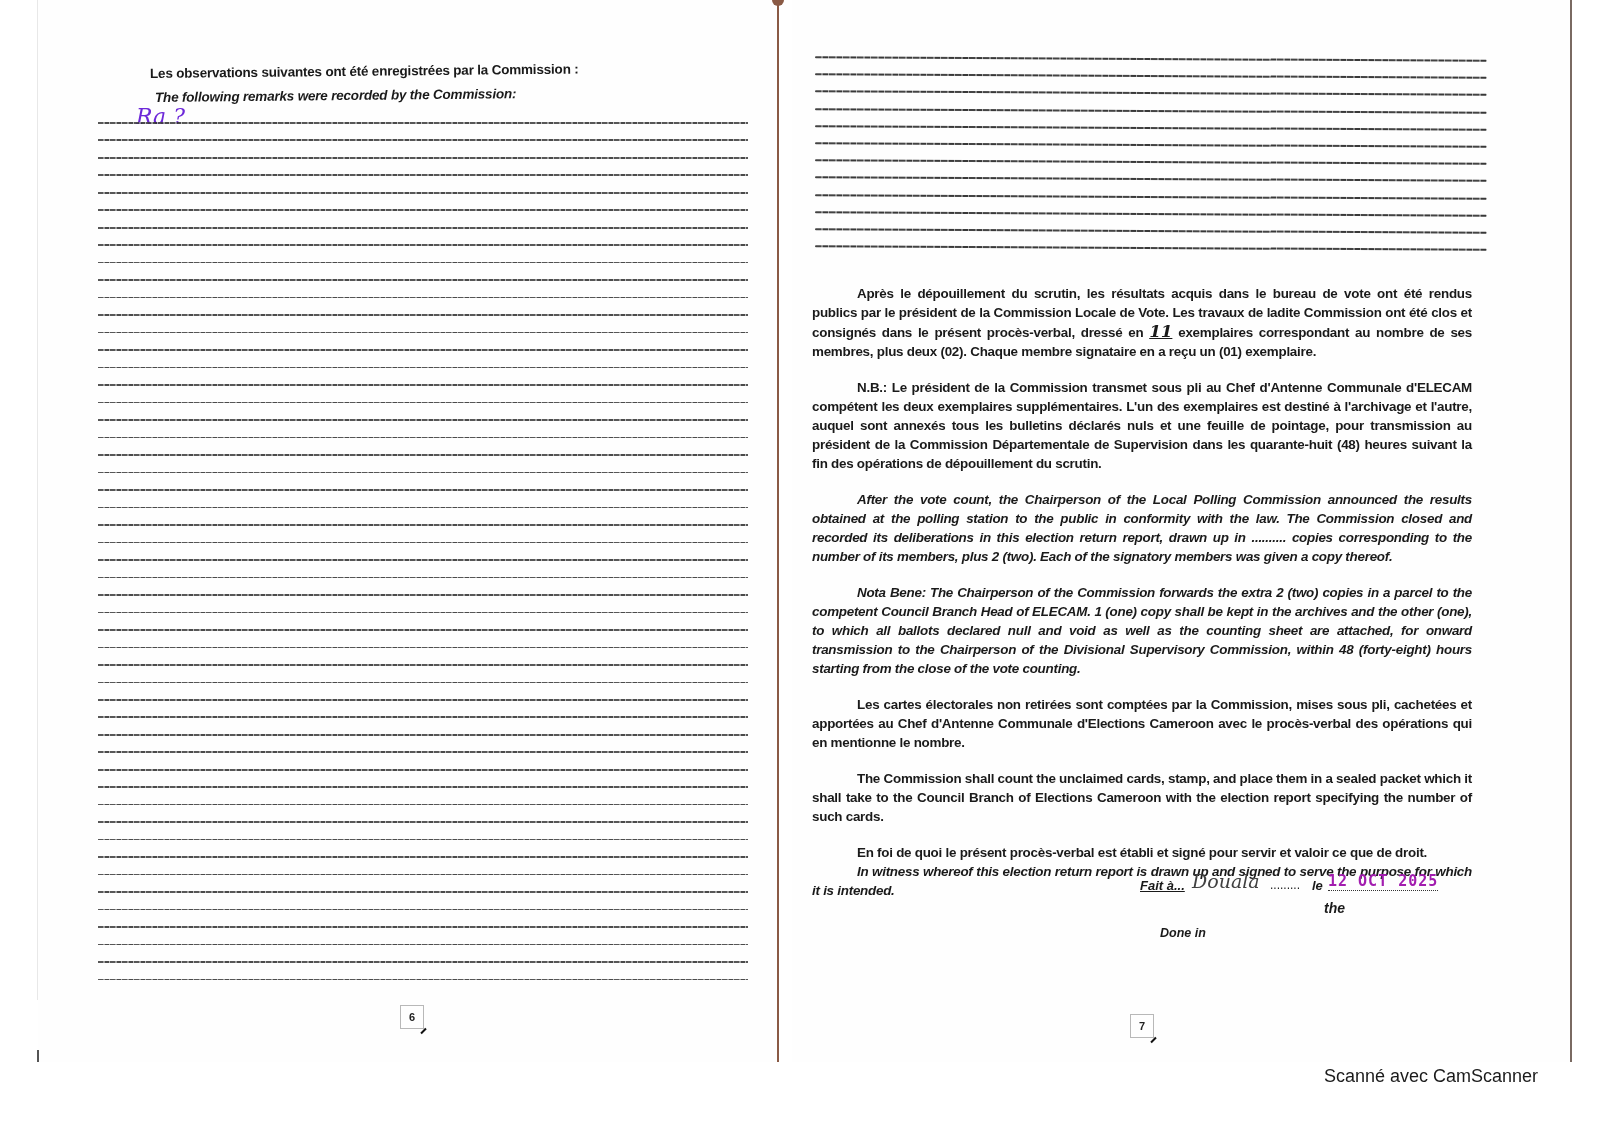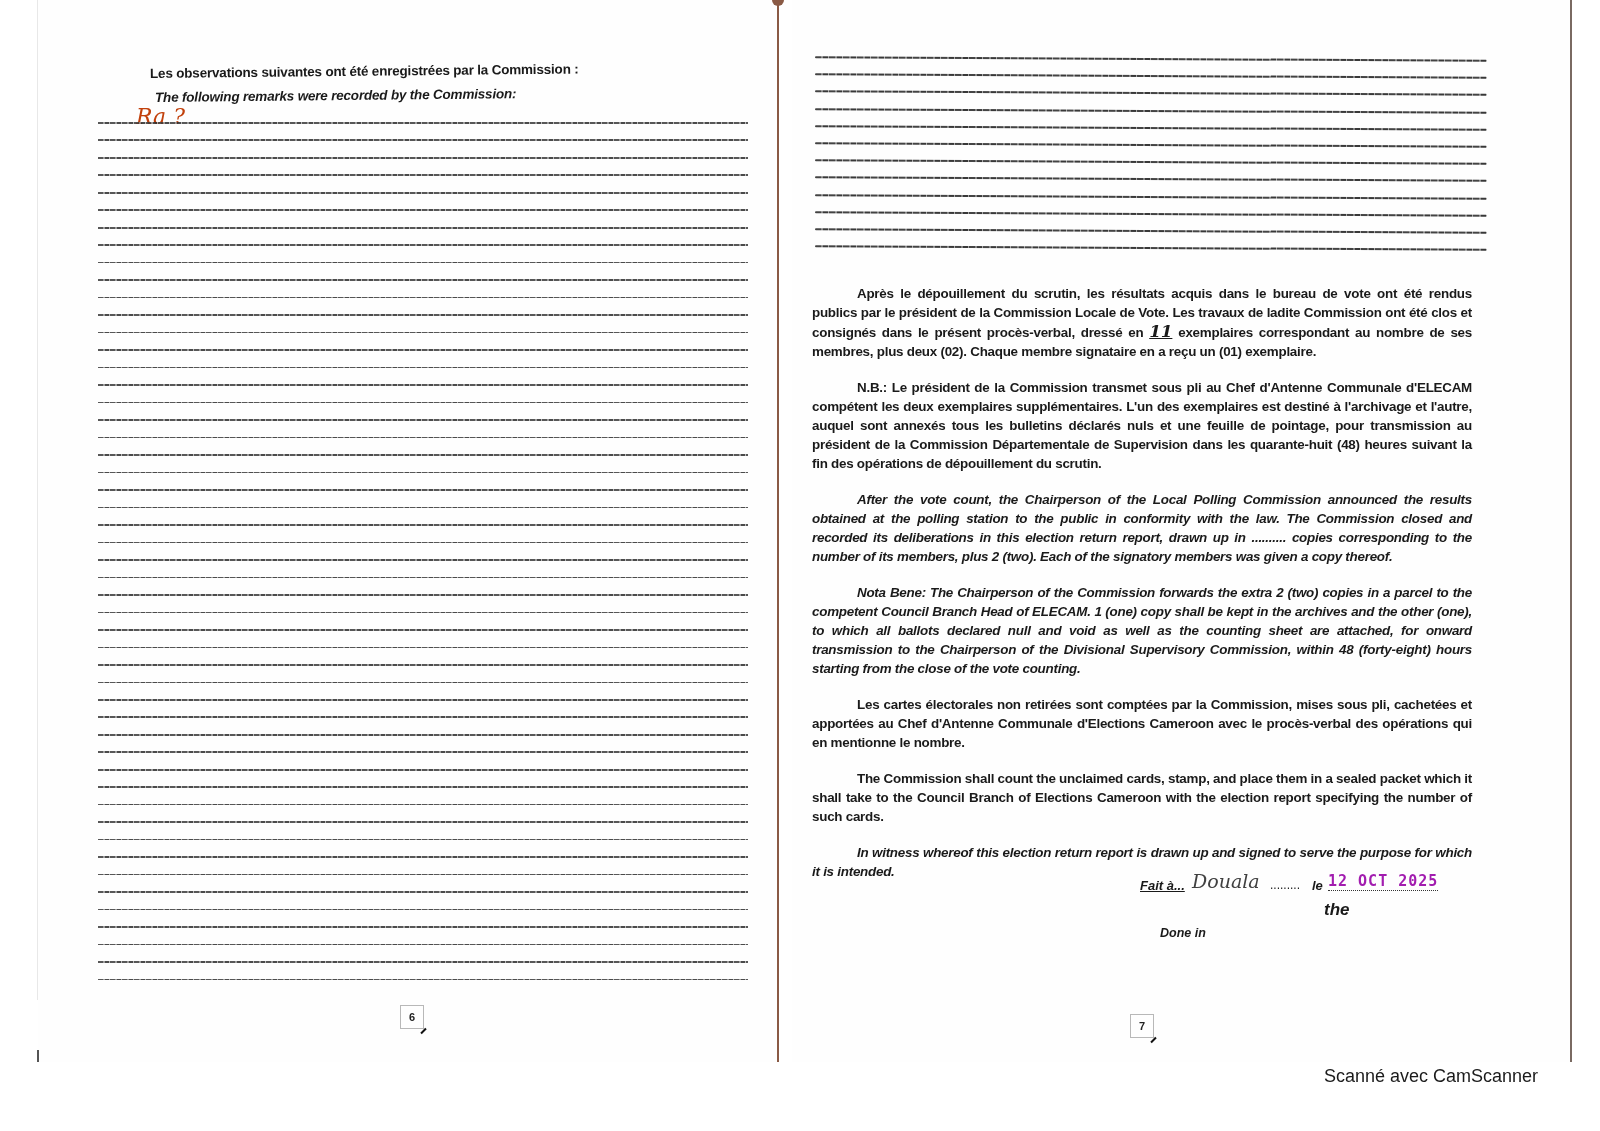--- a/index.html
+++ b/index.html
@@ -15,21 +15,21 @@
     .page-right { position: absolute; left: 792px; top: 0; width: 780px; height: 1062px; background: #fefefe; }
     .spine { position: absolute; left: 777px; top: 0; width: 2px; height: 1062px; background: #8a5a45; }
     .spine-tip { position: absolute; left: 772px; top: 0; width: 12px; height: 6px; background: #8a5a45; border-radius: 0 0 6px 6px; }
     .edge-right { position: absolute; left: 1570px; top: 0; width: 2px; height: 1062px; background: #7a6a62; }
     .edge-left-mark { position: absolute; left: 37px; top: 1050px; width: 2px; height: 12px; background: #555; }
     .left-edge-line { position: absolute; left: 37px; top: 0; width: 1px; height: 1000px; background: #e8e8e8; }
 
     
     .obs-fr { position: absolute; left: 150px; top: 66px; font-size: 13.5px; font-weight: bold; transform: rotate(-0.6deg); transform-origin: left; letter-spacing: -0.2px; }
     .obs-en { position: absolute; left: 155px; top: 90px; font-size: 13.5px; font-weight: bold; font-style: italic; transform: rotate(-0.6deg); transform-origin: left; letter-spacing: -0.2px; }
-    .handwriting-mark { position: absolute; left: 136px; top: 104px; font-family: "DejaVu Serif", serif; font-size: 22px; font-style: italic; color: #c2410c; }
+    .handwriting-mark { position: absolute; left: 136px; top: 104px; font-family: "DejaVu Serif", serif; font-size: 22px; font-style: italic; color: #6d28d9; }
 
     .lines-left { position: absolute; left: 98px; top: 122px; width: 650px; }
     .line-l { height: 1.6px; background: repeating-linear-gradient(90deg, #3a3a3a 0 5px, #8a8a8a 5px 7px, #2a2a2a 7px 11px, #aaa 11px 12px); margin-bottom: 15.9px; opacity: 0.85; }
 
     .lines-right { position: absolute; left: 815px; top: 58px; width: 672px; }
     .line-r { height: 2px; background: repeating-linear-gradient(90deg, #2f2f2f 0 6px, #777 6px 8px, #222 8px 13px, #999 13px 14px); margin-bottom: 15.2px; border-radius: 1px; opacity: 0.9; transform: skewY(0.3deg); }
 
     .right-text { position: absolute; left: 812px; top: 284px; width: 660px; font-size: 13.4px; line-height: 19px; text-align: justify; letter-spacing: -0.25px; }
     .para { margin: 0 0 17px 0; text-indent: 45px; }
     .para.bold { font-weight: bold; }
@@ -38,21 +38,21 @@
     .para.tight { margin-bottom: 0; }
     .filled { font-family: "DejaVu Serif", serif; font-style: italic; font-weight: bold; font-size: 17px; text-decoration: underline; }
 
     .signature-block { position: absolute; left: 1140px; top: 876px; width: 320px; height: 40px; }
     .sig-fait { position: absolute; left: 0; top: 2px; font-size: 13px; font-weight: bold; font-style: italic; text-decoration: underline; }
     .sig-city { position: absolute; left: 52px; top: -6px; font-family: "DejaVu Serif", serif; font-style: italic; font-size: 19px; color: #404040; }
     .sig-dots1 { position: absolute; left: 130px; top: 2px; font-size: 12px; }
     .sig-le { position: absolute; left: 172px; top: 2px; font-size: 13px; font-weight: bold; font-style: italic; }
     .sig-date { position: absolute; left: 188px; top: -4px; font-size: 15px; font-weight: bold; color: #a21caf; font-family: "DejaVu Sans Mono", monospace; letter-spacing: 1px; border-bottom: 1px dotted #333; }
     .sig-done { position: absolute; left: 20px; top: 22px; font-size: 12.5px; font-weight: bold; font-style: italic; margin-top: 28px; }
-    .sig-the { position: absolute; left: 184px; top: 24px; font-size: 17px; font-weight: bold; font-style: italic; text-align: right; }
+    .sig-the { position: absolute; left: 184px; top: 24px; font-size: 14px; font-weight: bold; font-style: italic; text-align: right; }
 
     .page-num { position: absolute; width: 22px; height: 22px; border: 1px solid #b8b8b8; font-size: 11px; text-align: center; line-height: 22px; font-weight: bold; color: #222; }
     .page-num-left { left: 400px; top: 1005px; }
     .page-num-right { left: 1130px; top: 1014px; }
     .page-num .tick { position: absolute; right: -4px; bottom: -4px; width: 7px; height: 2px; background: #111; transform: rotate(-45deg); }
 
     .watermark { position: absolute; right: 62px; top: 1066px; font-family: "Liberation Sans", sans-serif; font-size: 18px; color: #1b1b1b; }
     .bottom-bg { position: absolute; left: 0; top: 1062px; width: 1600px; height: 69px; background: #ffffff; }
   </style>
 </head>
@@ -144,20 +144,21 @@
       <div class="line-r"></div>
     </div>
 
   <div class="right-text">
     <p class="para bold"><span>Après le dépouillement du scrutin, les résultats acquis dans le bureau de vote ont été rendus publics par le président de la Commission Locale de Vote. Les travaux de ladite Commission ont été clos et consignés dans le présent procès-verbal, dressé en </span><span class="filled">11</span><span> exemplaires correspondant au nombre de ses membres, plus deux (02). Chaque membre signataire en a reçu un (01) exemplaire.</span></p>
     <p class="para nb-fr">N.B.: Le président de la Commission transmet sous pli au Chef d'Antenne Communale d'ELECAM compétent les deux exemplaires supplémentaires. L'un des exemplaires est destiné à l'archivage et l'autre, auquel sont annexés tous les bulletins déclarés nuls et une feuille de pointage, pour transmission au président de la Commission Départementale de Supervision dans les quarante-huit (48) heures suivant la fin des opérations de dépouillement du scrutin.</p>
     <p class="para italic">After the vote count, the Chairperson of the Local Polling Commission announced the results obtained at the polling station to the public in conformity with the law. The Commission closed and recorded its deliberations in this election return report, drawn up in .......... copies corresponding to the number of its members, plus 2 (two). Each of the signatory members was given a copy thereof.</p>
     <p class="para italic">Nota Bene: The Chairperson of the Commission forwards the extra 2 (two) copies in a parcel to the competent Council Branch Head of ELECAM. 1 (one) copy shall be kept in the archives and the other (one), to which all ballots declared null and void as well as the counting sheet are attached, for onward transmission to the Chairperson of the Divisional Supervisory Commission, within 48 (forty-eight) hours starting from the close of the vote counting.</p>
     <p class="para bold">Les cartes électorales non retirées sont comptées par la Commission, mises sous pli, cachetées et apportées au Chef d'Antenne Communale d'Elections Cameroon avec le procès-verbal des opérations qui en mentionne le nombre.</p>
     <p class="para bold">The Commission shall count the unclaimed cards, stamp, and place them in a sealed packet which it shall take to the Council Branch of Elections Cameroon with the election report specifying the number of such cards.</p>
+    <p class="para bold tight">En foi de quoi le présent procès-verbal est établi et signé pour servir et valoir ce que de droit.</p>
     <p class="para italic">In witness whereof this election return report is drawn up and signed to serve the purpose for which it is intended.</p>
   </div>
 
   <div class="signature-block">
     <span class="sig-fait">Fait à...</span>
     <span class="sig-city">Douala</span>
     <span class="sig-dots1">.........</span>
     <span class="sig-le">le</span>
     <span class="sig-date">12 OCT 2025</span>
     <span class="sig-done">Done in</span>

